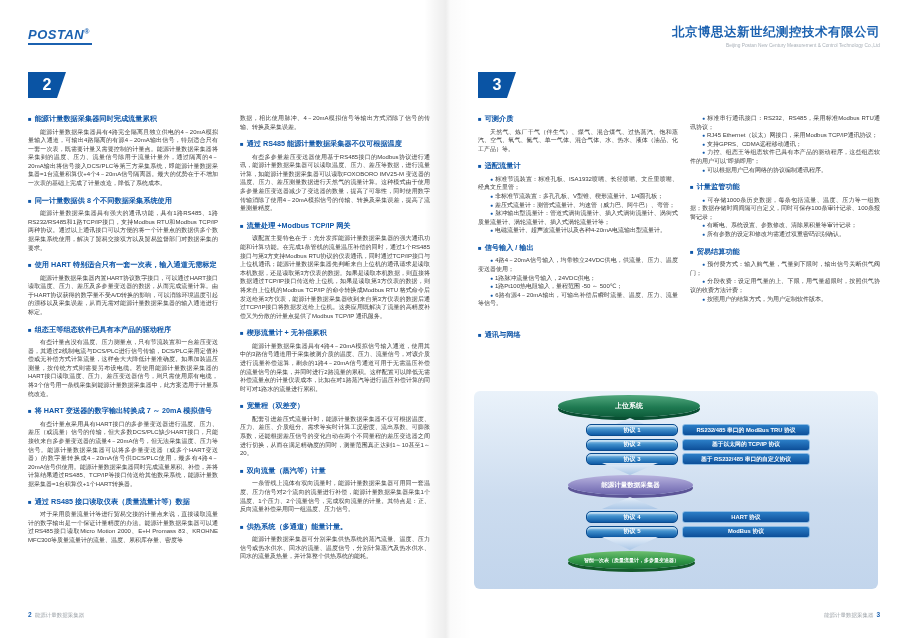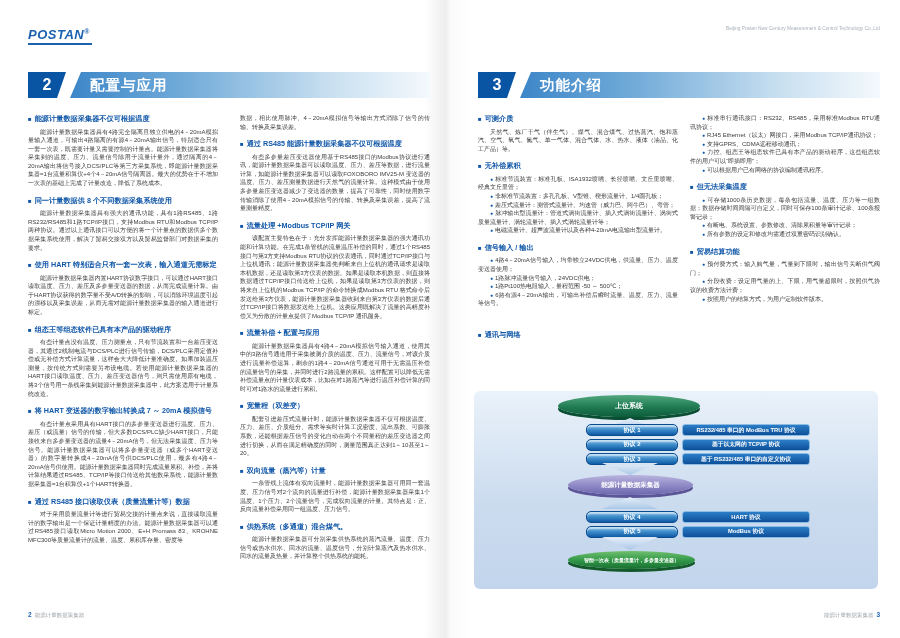--- a/index.html
+++ b/index.html
@@ -75,87 +75,86 @@
   .pgnum{color:#1b61b0;font-weight:bold;font-size:6.5px;}
   .foot.l .pgnum{margin-right:3px;} .foot.r .pgnum{margin-left:3px;}
 </style>
 </head>
 <body>
 
 <div class="gutter"></div>
 
 <div class="logo"><span>POSTAN</span><sup>®</sup></div>
 <div class="company">
+  <div class="cn">北京博思达新世纪测控技术有限公司</div>
   <div class="en">Beijing Postan New Century Measurement &amp; Control Technology Co.,Ltd</div>
 </div>
 
 <div class="secbar l">
   <div class="secnum">2</div>
-  <div class="barGrad">配置与应用</div>
 </div>
 <div class="secbar r">
   <div class="secnum">3</div>
-  <div class="barGrad">功能介绍</div>
 </div>
 
 <div class="col colL1">
-  <div class="h"><span class="sq">■</span><span>能源计量数据采集器不仅可根据温度</span></div>
+  <div class="h"><span class="sq">■</span><span>能源计量数据采集器同时完成流量累积</span></div>
   <p class="p">能源计量数据采集器具有4路完全隔离且独立供电的4－20mA模拟量输入通道，可输出4路隔离的有源4－20mA输出信号，特别适合只有一套一次表，既需要计量又需要控制的计量点。能源计量数据采集器将采集到的温度、压力、流量信号除用于流量计量外，通过隔离的4－20mA输出将信号接入DCS/PLC等第三方采集系统，即能源计量数据采集器=1台流量积算仪+4个4－20mA信号隔离器。最大的优势在于不增加一次表的基础上完成了计量改造，降低了系统成本。</p>
   <div class="h"><span class="sq">■</span><span>同一计量数据供 8 个不同数据采集系统使用</span></div>
   <p class="p">能源计量数据采集器具有强大的通讯功能，具有1路RS485、1路RS232/RS485和1路TCP/IP接口，支持Modbus RTU和Modbus TCP/IP 两种协议。通过以上通讯接口可以方便的将一个计量点的数据供多个数据采集系统使用，解决了贸易交接双方以及贸易监督部门对数据采集的要求。</p>
   <div class="h"><span class="sq">■</span><span>使用 HART 特别适合只有一套一次表，输入通道无需标定</span></div>
   <p class="p">能源计量数据采集器内置HART协议数字接口，可以通过HART接口读取温度、压力、差压及多参量变送器的数据，从而完成流量计算。由于HART协议获得的数字量不受A/D转换的影响，可以消除环境温度引起的漂移以及采集误差，从而无需对能源计量数据采集器的输入通道进行标定。</p>
   <div class="h"><span class="sq">■</span><span>组态王等组态软件已具有本产品的驱动程序</span></div>
   <p class="p">有些计量点没有温度、压力测量点，只有节流装置和一台差压变送器，其通过2线制电流与DCS/PLC进行信号传输，DCS/PLC采用定值补偿或无补偿方式计算流量，这样会大大降低计量准确度。如果加装温压测量，按传统方式则需要另布设电缆。若使用能源计量数据采集器的HART接口读取温度、压力、差压变送器信号，则只需使用原有电缆，将3个信号用一条线采集到能源计量数据采集器中，此方案适用于计量系统改造。</p>
   <div class="h"><span class="sq">■</span><span>将 HART 变送器的数字输出转换成 7 ～ 20mA 模拟信号</span></div>
   <p class="p">有些计量点采用具有HART接口的多参量变送器进行温度、压力、差压（或流量）信号的传输，但大多数DCS/PLC缺少HART接口，只能接收来自多参量变送器的流量4－20mA信号，但无法采集温度、压力等信号。能源计量数据采集器可以将多参量变送器（或多个HART变送器）的数字量转换成4－20mA信号供DCS/PLC使用，最多有4路4－20mA信号供使用。能源计量数据采集器同时完成流量累积、补偿，并将计算结果通过RS485、TCP/IP等接口传送给其他数采系统，能源计量数据采集器=1台积算仪+1个HART转换器。</p>
   <div class="h"><span class="sq">■</span><span>通过 RS485 接口读取仪表（质量流量计等）数据</span></div>
   <p class="p">对于采用质量流量计等进行贸易交接的计量点来说，直接读取流量计的数字输出是一个保证计量精度的办法。能源计量数据采集器可以通过RS485接口读取Micro Motion 2000、E+H Promass 83、KROHNE MFC300等质量流量计的流量、温度、累积库存量、密度等</p>
 </div>
 
 <div class="col colL2">
   <p class="p noind" style="margin-top:8px">数据，相比使用脉冲、4－20mA模拟信号等输出方式消除了信号的传输、转换及采集误差。</p>
   <div class="h"><span class="sq">■</span><span>通过 RS485 能源计量数据采集器不仅可根据温度</span></div>
   <p class="p">有些多参量差压变送器使用基于RS485接口的Modbus协议进行通讯，能源计量数据采集器可以读取温度、压力、差压等数据，进行流量计算，如能源计量数据采集器可以读取FOXOBORO IMV25-M 变送器的温度、压力、差压测量数据进行天然气的流量计算。这种模式由于使用多参量差压变送器减少了变送器的数量，提高了可靠性，同时使用数字传输消除了使用4－20mA模拟信号的传输、转换及采集误差，提高了流量测量精度。</p>
   <div class="h"><span class="sq">■</span><span>流量处理 +Modbus TCP/IP 网关</span></div>
   <p class="p">该配置主要特色在于：充分发挥能源计量数据采集器的强大通讯功能和计算功能。在完成1条管线的流量温压补偿的同时，通过1个RS485接口与第3方支持Modbus RTU协议的仪表通讯，同时通过TCP/IP接口与上位机通讯；能源计量数据采集器先判断来自上位机的通讯请求是读取本机数据，还是读取第3方仪表的数据。如果是读取本机数据，则直接将数据通过TCP/IP接口传送给上位机，如果是读取第3方仪表的数据，则将来自上位机的Modbus TCP/IP 的命令转换成Modbus RTU 格式命令后发送给第3方仪表，能源计量数据采集器收到来自第3方仪表的数据后通过TCP/IP接口将数据发送给上位机。这类应用既解决了流量的高精度补偿又为分散的计量点提供了Modbus TCP/IP 通讯服务。</p>
-  <div class="h"><span class="sq">■</span><span>流量补偿 + 配置与应用</span></div>
+  <div class="h"><span class="sq">■</span><span>楔形流量计 + 无补偿累积</span></div>
   <p class="p">能源计量数据采集器具有4路4－20mA模拟信号输入通道，使用其中的3路信号通道用于采集被测介质的温度、压力、流量信号，对该介质进行流量补偿运算，剩余的1路4－20mA信号通道可用于无需温压补偿的流量信号的采集，并同时进行2路流量的累积。这样配置可以降低无需补偿流量点的计量仪表成本，比如在对1路蒸汽等进行温压补偿计算的同时可对1路水的流量进行累积。</p>
   <div class="h"><span class="sq">■</span><span>宽量程（双差变）</span></div>
   <p class="p">配套引进差压式流量计时，能源计量数据采集器不仅可根据温度、压力、差压、介质组分、需求等实时计算工况密度、流出系数、可膨胀系数，还能根据差压信号的变化自动在两个不同量程的差压变送器之间进行切换，从而在满足精确度的同时，测量范围真正达到1～10甚至1～20。</p>
   <div class="h"><span class="sq">■</span><span>双向流量（蒸汽等）计量</span></div>
   <p class="p">一条管线上流体有双向流量时，能源计量数据采集器可用同一套温度、压力信号对2个流向的流量进行补偿，能源计量数据采集器采集1个温度、1个压力、2个流量信号，完成双向流量的计量。其特点是：正、反向流量补偿采用同一组温度、压力信号。</p>
-  <div class="h"><span class="sq">■</span><span>供热系统（多通道）混合煤气。</span></div>
+  <div class="h"><span class="sq">■</span><span>供热系统（多通道）能量计量。</span></div>
   <p class="p">能源计量数据采集器可分别采集供热系统的蒸汽流量、温度、压力信号或热水供水、回水的流量、温度信号，分别计算蒸汽及热水供水、回水的流量及热量，并计算整个供热系统的能耗。</p>
 </div>
 
 <div class="col colR1">
   <div class="h"><span class="sq">■</span><span>可测介质</span></div>
   <p class="p">天然气、炼厂干气（伴生气）、煤气、混合煤气、过热蒸汽、饱和蒸汽、空气、氧气、氮气、单一气体、混合气体、水、热水、液体（油品、化工产品）等。</p>
-  <div class="h"><span class="sq">■</span><span>无补偿累积</span></div>
+  <div class="h"><span class="sq">■</span><span>适配流量计</span></div>
   <div class="b"><span class="dot">●</span><span>标准节流装置：标准孔板、ISA1932喷嘴、长径喷嘴、文丘里喷嘴、经典文丘里管；</span></div>
   <div class="b"><span class="dot">●</span><span>非标准节流装置：多孔孔板、V型锥、楔形流量计、1/4圆孔板；</span></div>
   <div class="b"><span class="dot">●</span><span>差压式流量计：测管式流量计、均速管（威力巴、阿牛巴）、弯管；</span></div>
   <div class="b"><span class="dot">●</span><span>脉冲输出型流量计：管道式涡街流量计、插入式涡街流量计、涡街式质量流量计、涡轮流量计、插入式涡轮流量计等；</span></div>
   <div class="b"><span class="dot">●</span><span>电磁流量计、超声波流量计以及各种4-20mA电流输出型流量计。</span></div>
   <div class="h"><span class="sq">■</span><span>信号输入 / 输出</span></div>
   <div class="b"><span class="dot">●</span><span>4路4－20mA信号输入，均带独立24VDC供电，供流量、压力、温度变送器使用；</span></div>
   <div class="b"><span class="dot">●</span><span>1路脉冲流量信号输入，24VDC供电；</span></div>
   <div class="b"><span class="dot">●</span><span>1路Pt100热电阻输入，量程范围 -50 ～ 500℃；</span></div>
   <div class="b"><span class="dot">●</span><span>6路有源4－20mA输出，可输出补偿后瞬时流量、温度、压力、流量等信号。</span></div>
   <div class="h mt20"><span class="sq">■</span><span>通讯与网络</span></div>
 </div>
 
 <div class="col colR2">
   <div class="b" style="margin-top:8px"><span class="dot">●</span><span>标准串行通讯接口：RS232、RS485，采用标准Modbus RTU通讯协议；</span></div>
   <div class="b"><span class="dot">●</span><span>RJ45 Ethernet（以太）网接口，采用Modbus TCP/IP通讯协议；</span></div>
   <div class="b"><span class="dot">●</span><span>支持GPRS、CDMA远程移动通讯；</span></div>
   <div class="b"><span class="dot">●</span><span>力控、组态王等组态软件已具有本产品的驱动程序，这些组态软件的用户可以“即插即用”；</span></div>
   <div class="b"><span class="dot">●</span><span>可以根据用户已有网络的协议编制通讯程序。</span></div>
-  <div class="h"><span class="sq">■</span><span>但无法采集温度</span></div>
+  <div class="h"><span class="sq">■</span><span>计量监管功能</span></div>
   <div class="b"><span class="dot">●</span><span>可存储1000条历史数据，每条包括流量、温度、压力等一组数据；数据存储时间间隔可自定义，同时可保存100条审计记录、100条报警记录；</span></div>
   <div class="b"><span class="dot">●</span><span>有断电、系统设置、参数修改、清除累积量等审计记录；</span></div>
   <div class="b"><span class="dot">●</span><span>所有参数的设定和修改均需通过双重密码识别确认。</span></div>
   <div class="h"><span class="sq">■</span><span>贸易结算功能</span></div>
   <div class="b"><span class="dot">●</span><span>预付费方式：输入购气量，气量到下限时，输出信号关断供气阀门；</span></div>
   <div class="b"><span class="dot">●</span><span>分段收费：设定用气量的上、下限，用气量超限时，按照供气协议的收费方法计费；</span></div>
   <div class="b"><span class="dot">●</span><span>按照用户的结算方式，为用户定制软件版本。</span></div>
 </div>
 
 <div class="panel">

